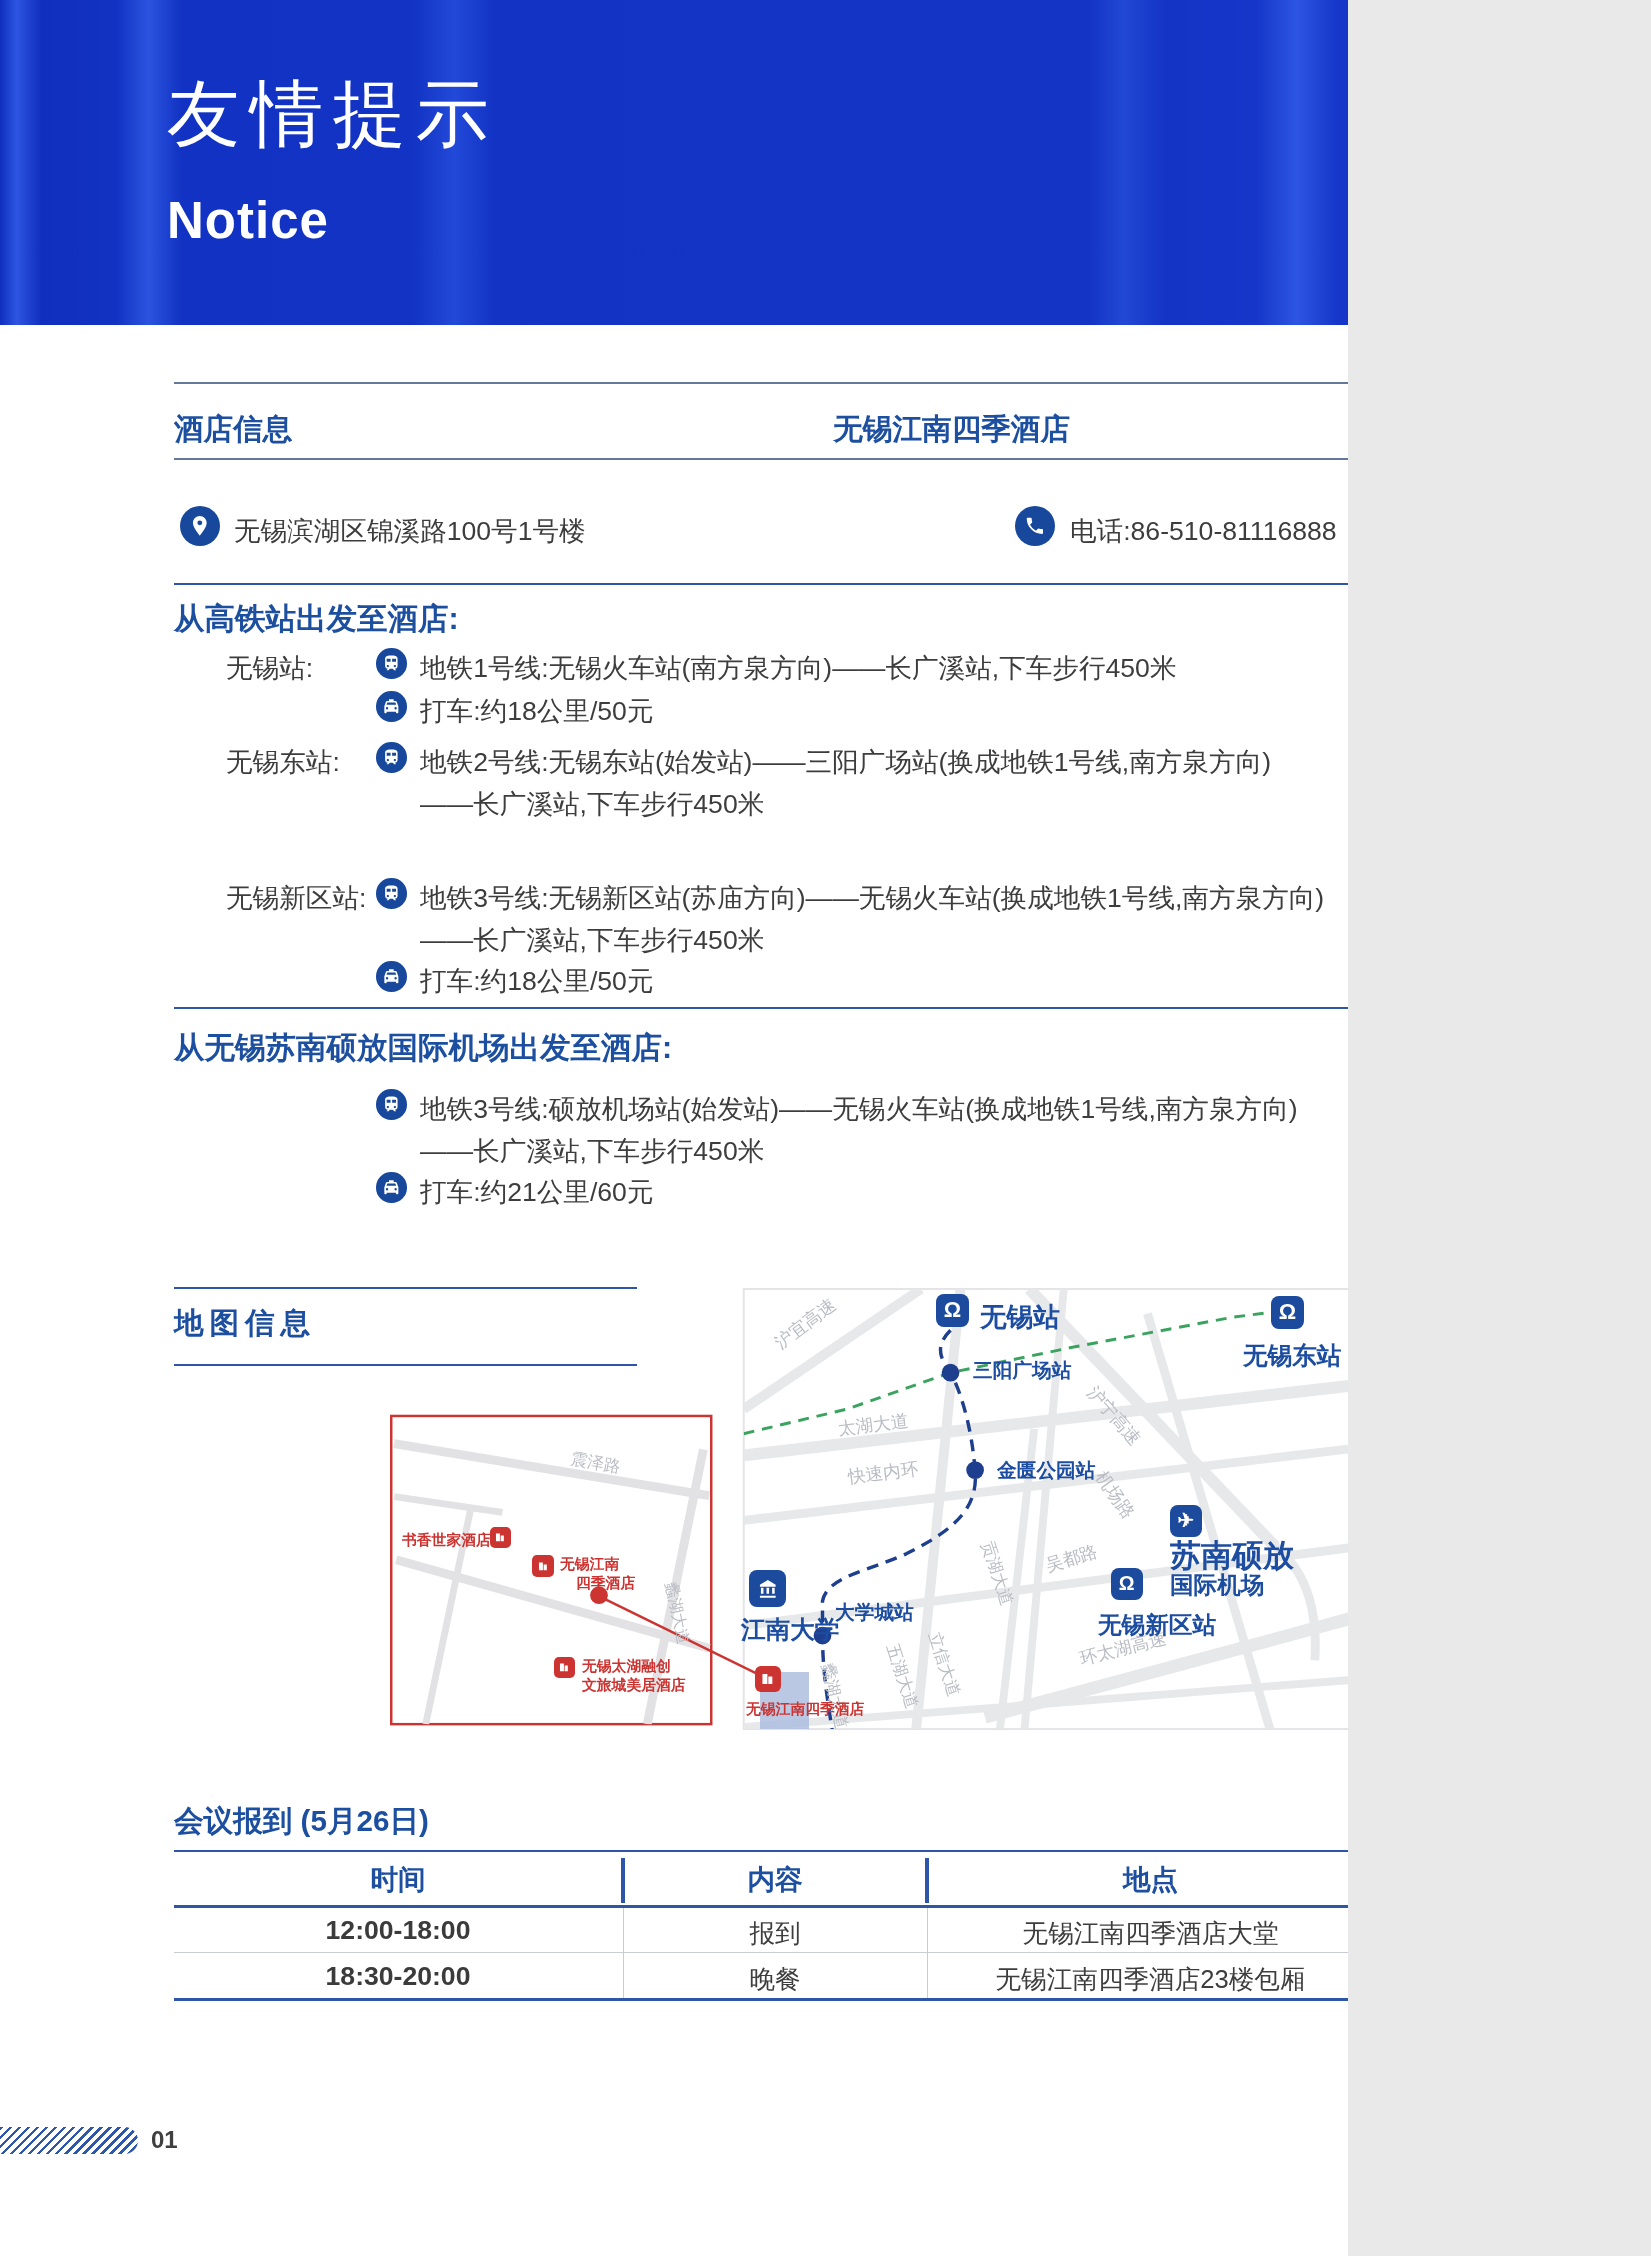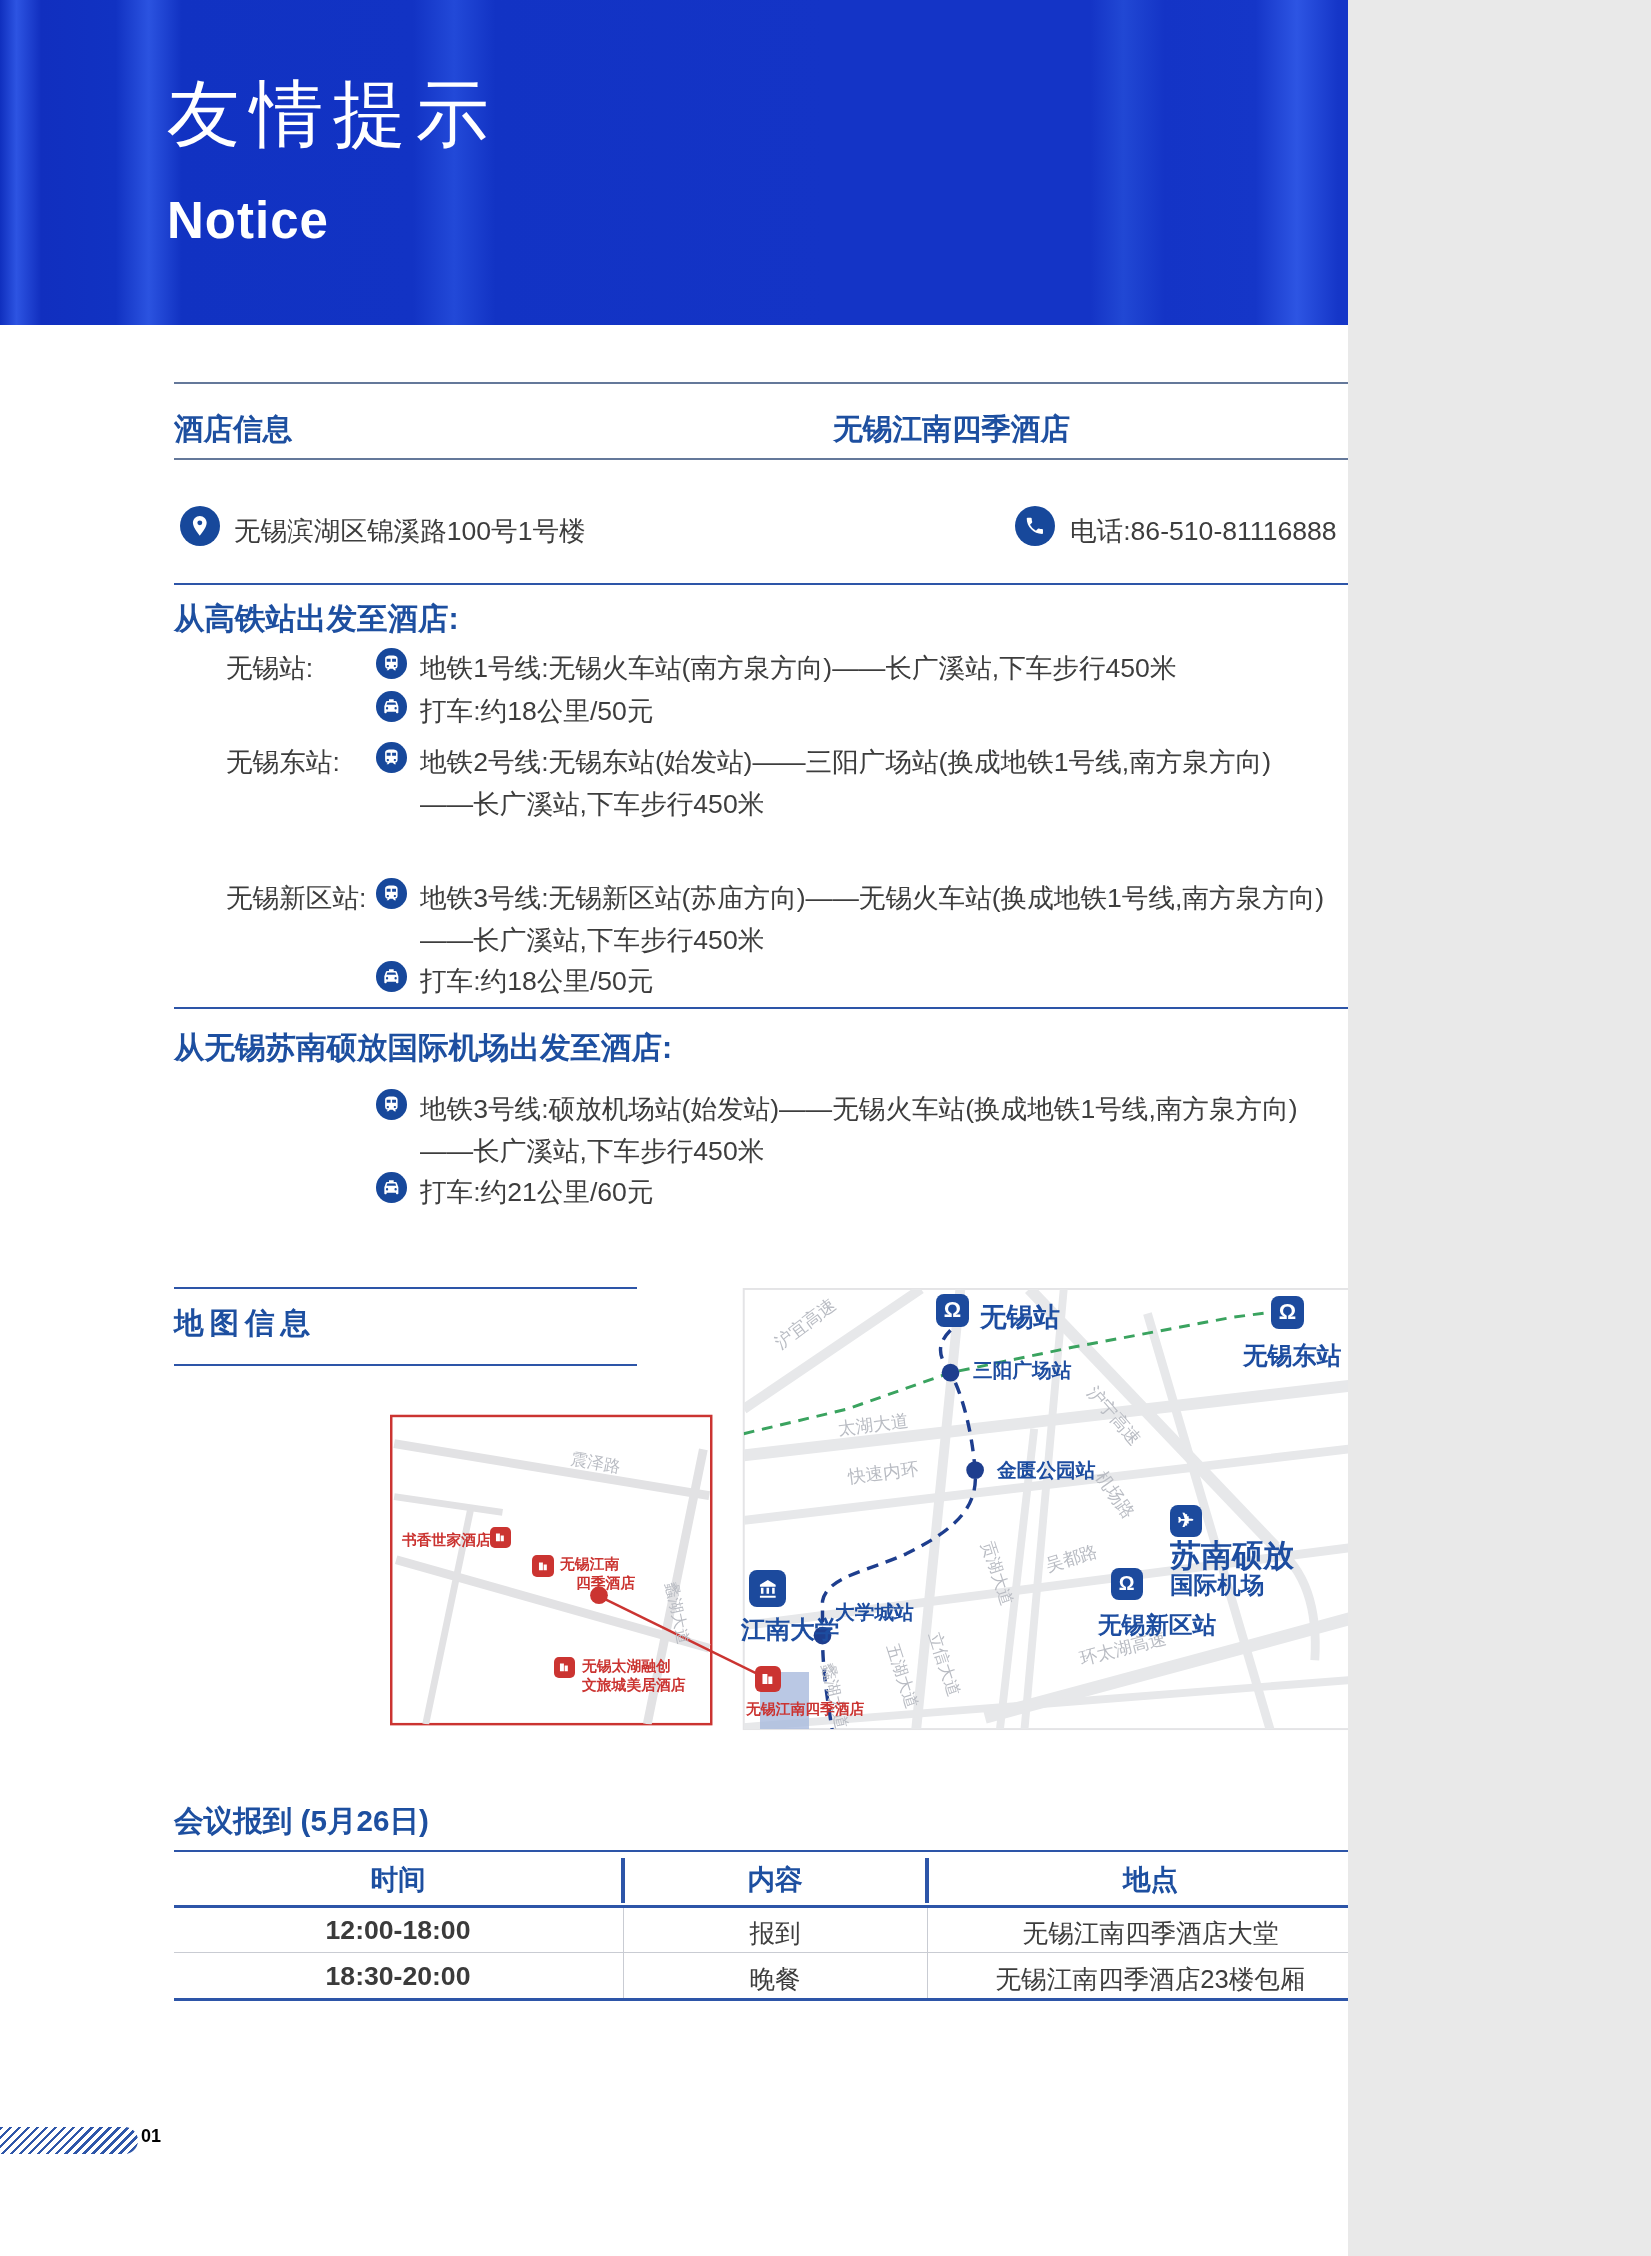--- a/index.html
+++ b/index.html
@@ -49,21 +49,21 @@
   .tline{position:absolute;left:174px;width:1200px;background:#2d55a8;}
   .tline.gray{background:#c9ccd3;}
   .vsep{position:absolute;background:#2d55a8;}
   .vsep.gray{background:#c9ccd3;}
   .tcell{position:absolute;text-align:center;color:#3d3d3d;font-size:25.6px;white-space:nowrap;}
   .tcell.head{color:#1d4fa0;font-size:27.6px;font-weight:bold;}
   .tcell.time{font-weight:bold;font-size:26.6px;color:#3b3b3b;}
   
   .hatch{position:absolute;left:0;top:2127px;width:138px;height:26.6px;border-radius:0 13.8px 13.8px 0;
          background:repeating-linear-gradient(135deg,#2e56a9 0 2.5px,#ffffff 2.5px 6.4px);}
-  .pagenum{position:absolute;left:141px;top:2126px;color:#000000;font-size:18px;font-weight:bold;}
+  .pagenum{position:absolute;left:151px;top:2126px;color:#404040;font-size:24px;font-weight:bold;}
 </style>
 </head>
 <body>
 
 <div class="page">
 
   <div class="banner">
     <div class="banner-zh">友情提示</div>
     <div class="banner-en">Notice</div>
   </div>

